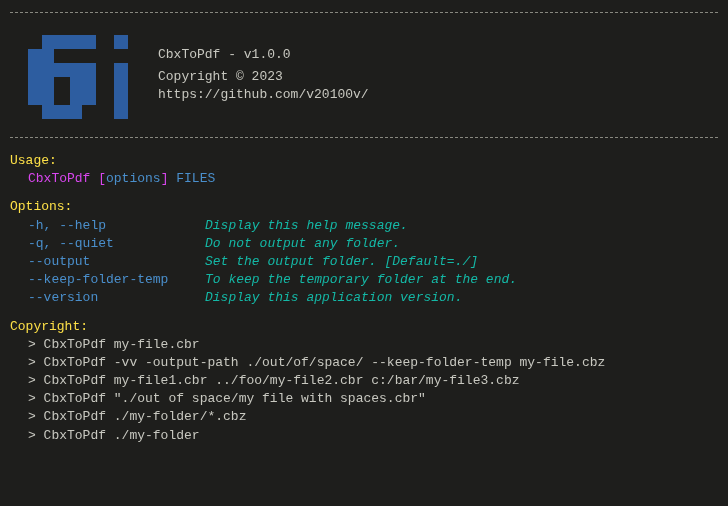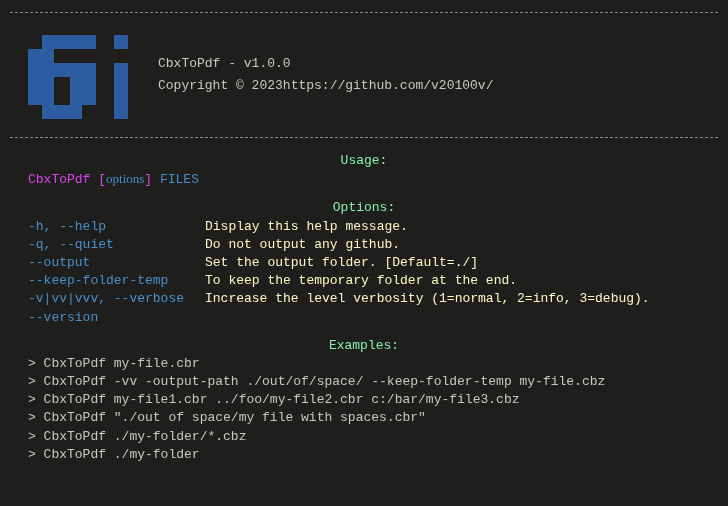--- a/index.html
+++ b/index.html
@@ -31,30 +31,30 @@
     padding: 2px 14px 2px 14px;
   }
   .logo {
     display: block;
   }
   .header-text {
     display: flex;
     flex-direction: column;
     gap: 4px;
   }
-  .sub { display:flex; flex-direction:row;font-family:Liberation Mono, monospace; }
+  .sub { display:flex; flex-direction:column;font-family:Liberation Mono, monospace; }
   .section { margin-top: 10px; }
   .usage-line { margin-left: 18px; }
   .opt-row { display: flex; }
   .opt-flag { min-width: 195px; padding-left: 18px; color: #4a8fcc;}
-  .opt-desc { color: #fef9c3; }
-  .opt-keyword { color:#4a8fcc;font-family:Liberation Serif, serif; }
+  .opt-desc { color: #14b8a6; font-style: italic; }
+  .opt-keyword { color:#4a8fcc; }
   .files { color:#4a8fcc;margin-top:8px; }
   .ex-line { margin-left: 18px; }
-  .label { color:#86efac;text-align:center; }
+  .label { color:#fde047; }
   .dim { color:#d946ef; }
 </style>
 </head>
 <body>
 
 <hr class="hr">
 
 <div class="header">
   <svg class="logo" width="110" height="100" viewBox="0 0 110 100">
 
@@ -93,42 +93,39 @@
 
 <div class="section">
   <div class="label">Options:</div>
   <div id="options-rows">
       <div class="opt-row">
         <div class="opt-flag">-h, --help</div>
         <div class="opt-desc">Display this help message.</div>
       </div>
       <div class="opt-row">
         <div class="opt-flag">-q, --quiet</div>
-        <div class="opt-desc">Do not output any github.</div>
+        <div class="opt-desc">Do not output any folder.</div>
       </div>
       <div class="opt-row">
         <div class="opt-flag">--output</div>
         <div class="opt-desc">Set the output folder. [Default=./]</div>
       </div>
       <div class="opt-row">
         <div class="opt-flag">--keep-folder-temp</div>
         <div class="opt-desc">To keep the temporary folder at the end.</div>
       </div>
       <div class="opt-row">
-        <div class="opt-flag">-v|vv|vvv, --verbose</div>
-        <div class="opt-desc">Increase the level verbosity (1=normal, 2=info, 3=debug).</div>
-      </div>
-      <div class="opt-row">
         <div class="opt-flag">--version</div>
+        <div class="opt-desc">Display this application version.</div>
       </div>
     </div>
 </div>
 
 <div class="section">
-  <div class="label">Examples:</div>
+  <div class="label">Copyright:</div>
   <div id="examples-rows">
       <div class="ex-line">&gt; CbxToPdf my-file.cbr</div>
       <div class="ex-line">&gt; CbxToPdf -vv -output-path ./out/of/space/ --keep-folder-temp my-file.cbz</div>
       <div class="ex-line">&gt; CbxToPdf my-file1.cbr ../foo/my-file2.cbr c:/bar/my-file3.cbz</div>
       <div class="ex-line">&gt; CbxToPdf "./out of space/my file with spaces.cbr"</div>
       <div class="ex-line">&gt; CbxToPdf ./my-folder/*.cbz</div>
       <div class="ex-line">&gt; CbxToPdf ./my-folder</div>
     </div>
 </div>
 

